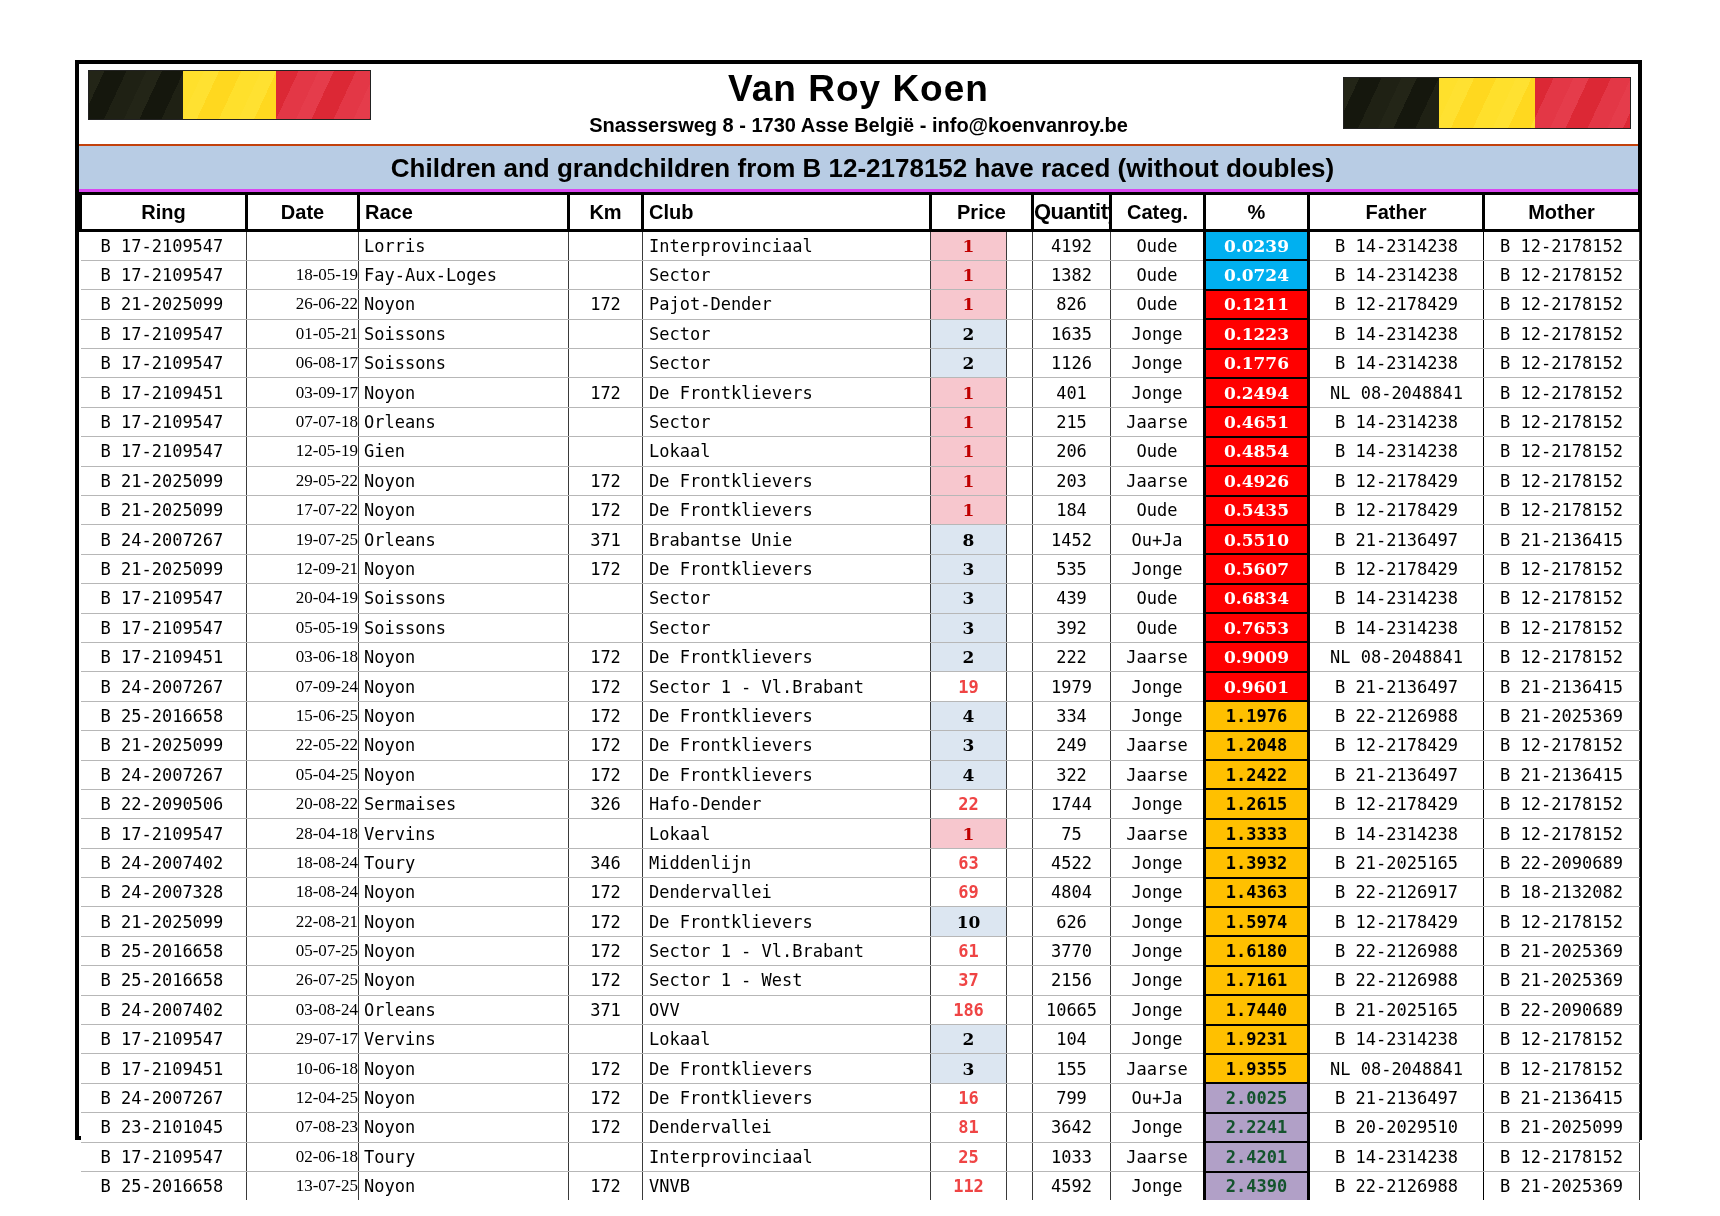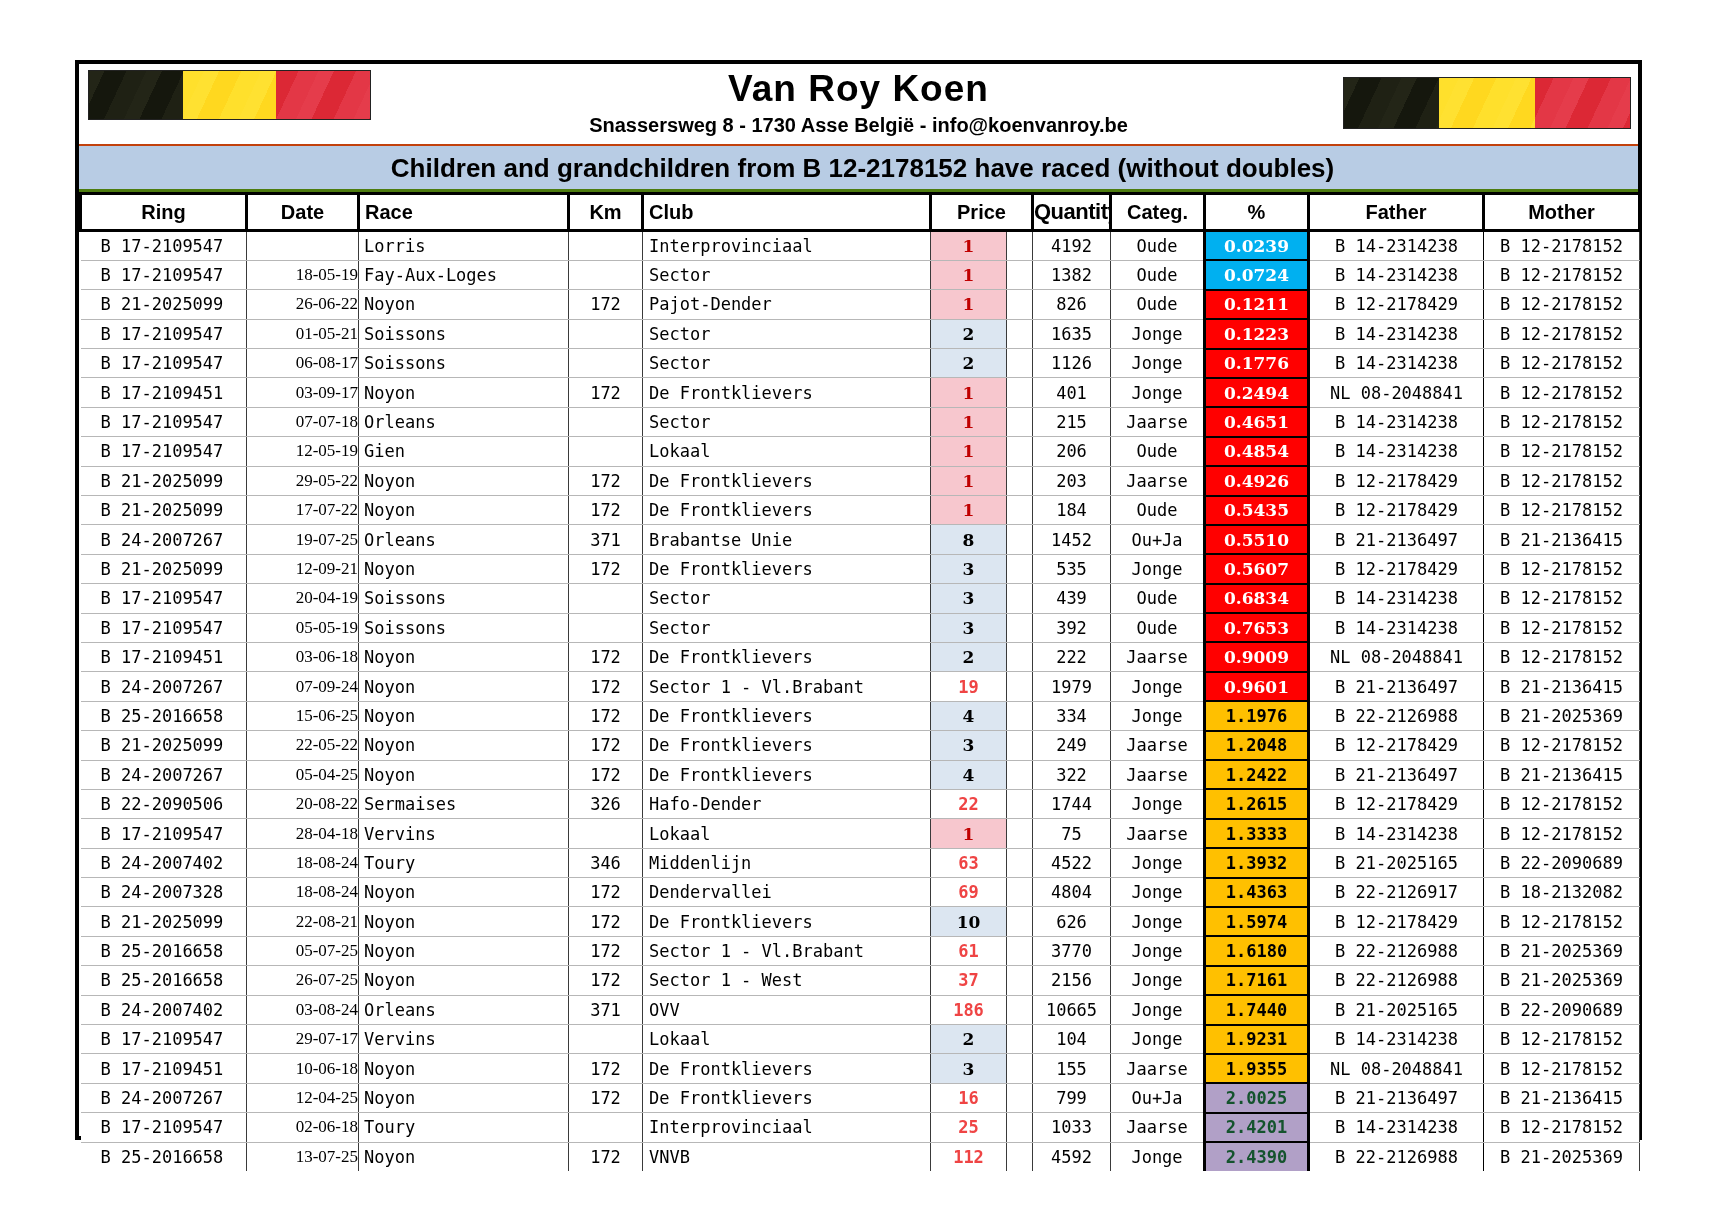--- a/index.html
+++ b/index.html
@@ -14,21 +14,21 @@
   .flag .band{flex:1;height:100%;}
   .flag .wave{position:absolute;left:0;top:0;right:0;bottom:0;
     background:repeating-linear-gradient(115deg,rgba(255,255,255,.18) 0 14px,rgba(0,0,0,.22) 14px 34px,rgba(255,255,255,.10) 34px 52px);
     mix-blend-mode:soft-light;}
   .title{position:absolute;left:0;right:0;top:4px;text-align:center;font-family:"Liberation Sans",sans-serif;
     font-weight:bold;font-size:37px;letter-spacing:1px;color:#000;}
   .subtitle{position:absolute;left:0;right:0;top:50px;text-align:center;font-family:"Liberation Sans",sans-serif;
     font-weight:bold;font-size:20px;color:#000;}
 
   
-  .banner{height:43px;border-bottom:3px solid #4d7c0f;box-sizing:content-box;background:#B8CCE4;
+  .banner{height:43px;border-bottom:3px solid #d946ef;box-sizing:content-box;background:#B8CCE4;
     text-align:center;line-height:45px;font-family:"Liberation Sans",sans-serif;font-weight:bold;font-size:26px;color:#000;padding-left:8px;}
 
   
   table{width:100%;border-collapse:collapse;table-layout:fixed;padding-left:24px;}
   thead th{height:34px;border:3px solid #000;font-family:"Liberation Sans",sans-serif;font-weight:bold;
     font-size:20px;padding:0;text-align:center;background:#fff;overflow:hidden;white-space:nowrap;}
   thead th.h-race,thead th.h-club{text-align:left;padding-left:5px;}
   thead th.h-qty{font-size:22px;letter-spacing:-0.5px;}
   tbody td{height:27.4px;padding:0;font-size:17px;border-right:1px solid #3a3a3a;border-bottom:1px solid #b7b7b7;
     white-space:nowrap;overflow:hidden;color:#000;background:#fff;}
@@ -523,20 +523,34 @@
           <td class="club">De Frontklievers</td>
           <td class="price p-white">16</td>
           <td class="spacer"></td>
           <td class="qty">799</td>
           <td class="categ">Ou+Ja</td>
           <td class="pct c-purple">2.0025</td>
           <td class="father">B 21-2136497</td>
           <td class="mother">B 21-2136415</td>
         </tr>
         <tr>
+          <td class="ring">B 23-2101045</td>
+          <td class="date">07-08-23</td>
+          <td class="race">Noyon</td>
+          <td class="km">172</td>
+          <td class="club">Dendervallei</td>
+          <td class="price p-white">81</td>
+          <td class="spacer"></td>
+          <td class="qty">3642</td>
+          <td class="categ">Jonge</td>
+          <td class="pct c-purple">2.2241</td>
+          <td class="father">B 20-2029510</td>
+          <td class="mother">B 21-2025099</td>
+        </tr>
+        <tr>
           <td class="ring">B 17-2109547</td>
           <td class="date">02-06-18</td>
           <td class="race">Toury</td>
           <td class="km"></td>
           <td class="club">Interprovinciaal</td>
           <td class="price p-white">25</td>
           <td class="spacer"></td>
           <td class="qty">1033</td>
           <td class="categ">Jaarse</td>
           <td class="pct c-purple">2.4201</td>

